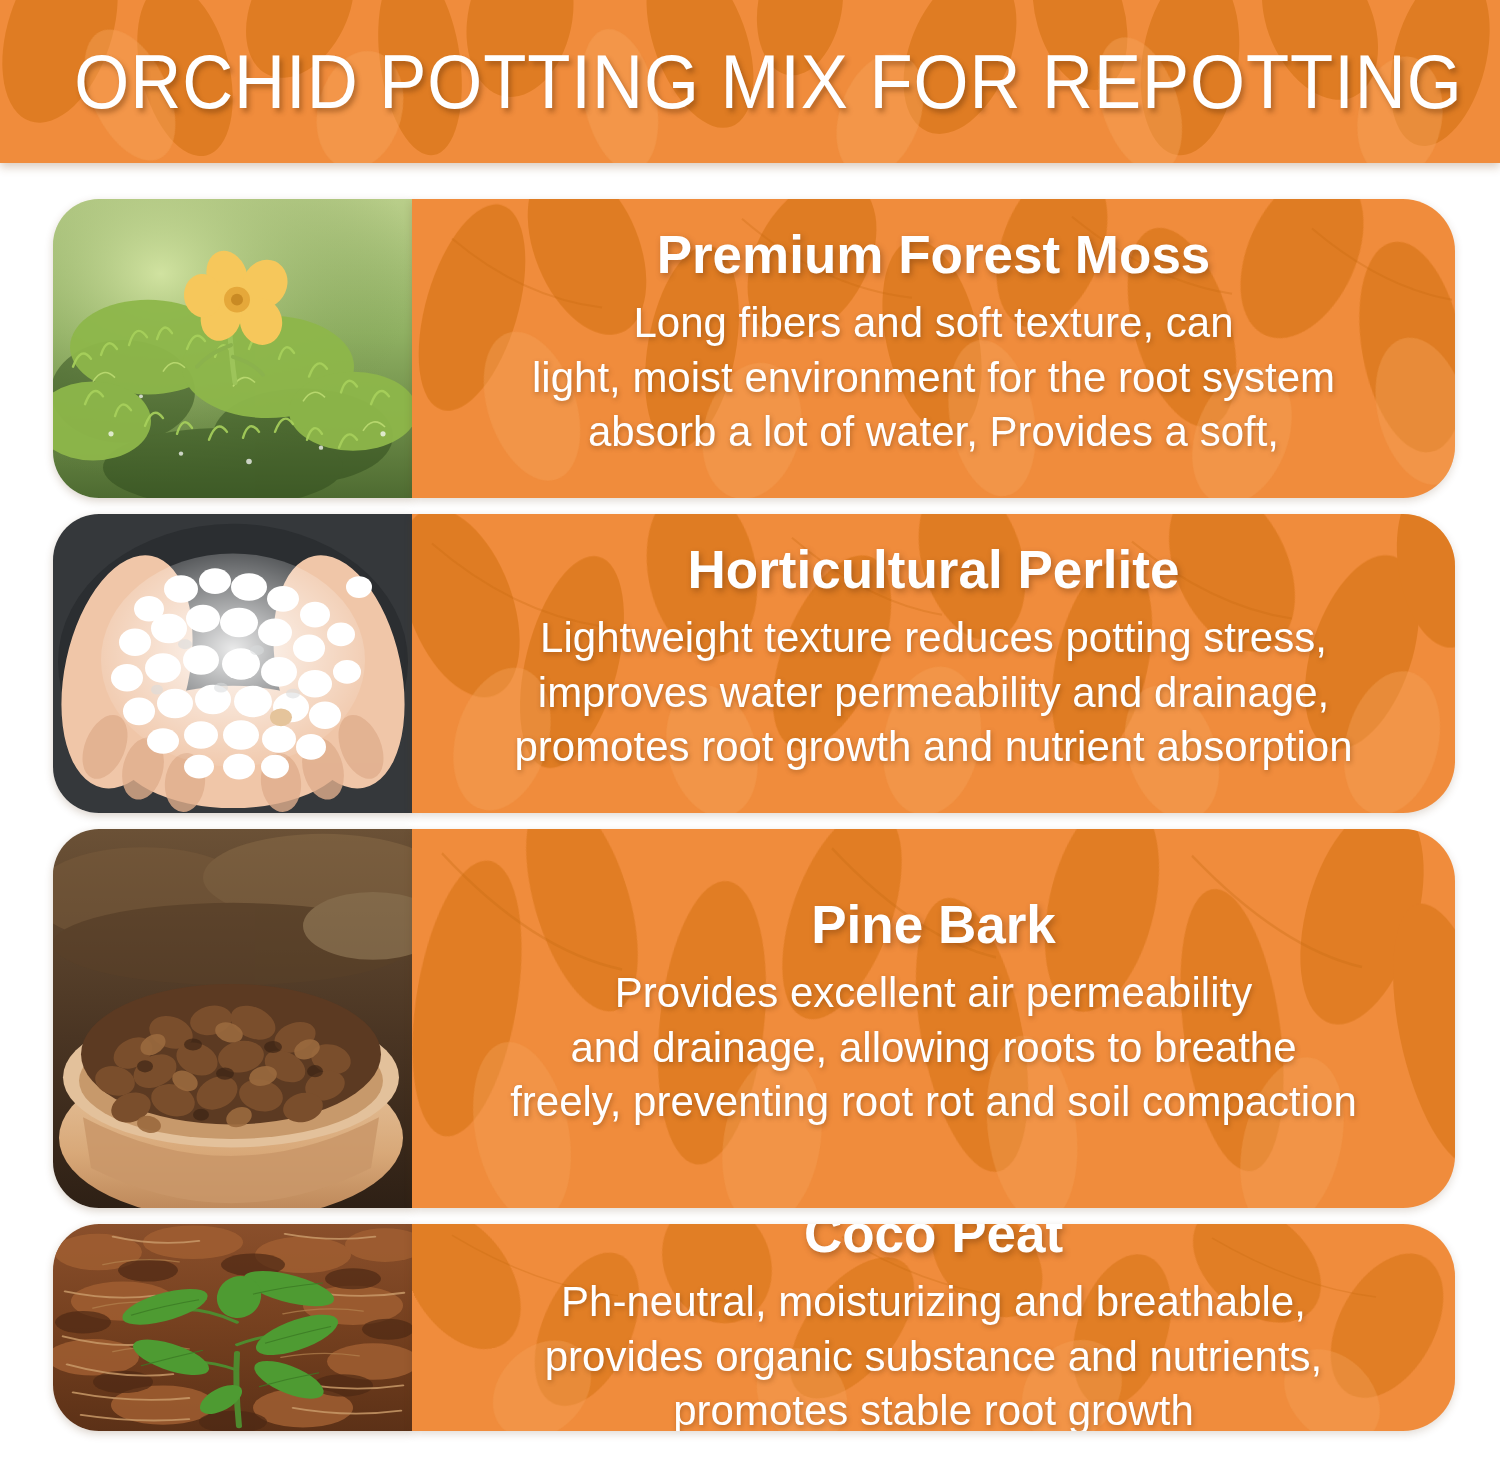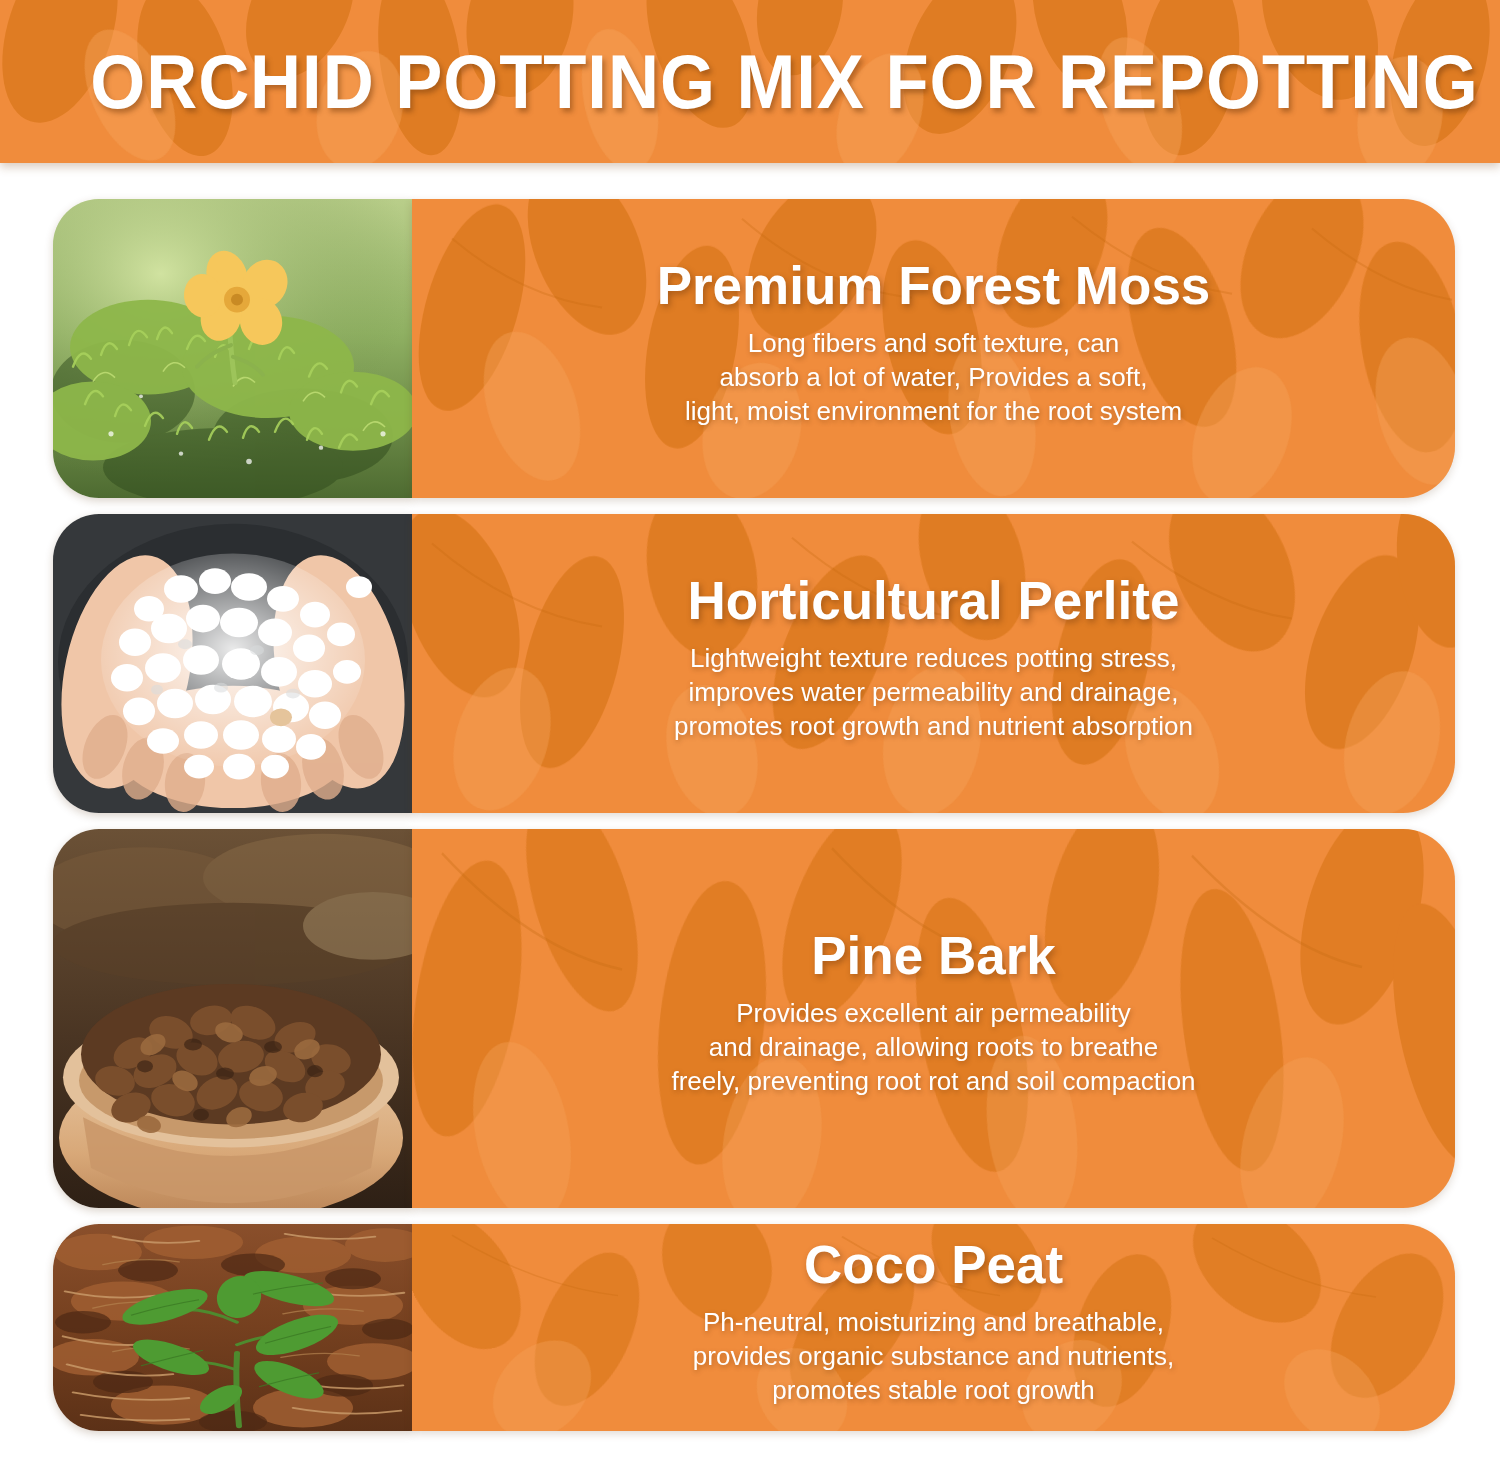--- a/index.html
+++ b/index.html
@@ -35,28 +35,28 @@
   }
   .header-title {
     position: absolute;
     left: 0;
     right: 4px;
     top: 50%;
     transform: translateY(-50%);
     text-align: center;
     color: #ffffff;
     font-family: "Liberation Sans", sans-serif;
-    font-weight: bold;
+    font-weight: normal;
     font-size: 76px;
     letter-spacing: 1px;
     line-height: 1;
     transform-origin: center;
     text-shadow: 3px 4px 6px rgba(110, 55, 10, 0.45);
     white-space: nowrap;
-    padding: 0 38px;
+    padding: 0 22px;
     box-sizing: border-box;
   }
   .header-title span {
     display: inline-block;
     transform: scaleX(0.93);
   }
 
   
   .rows {
     position: absolute;
@@ -126,21 +126,21 @@
   .card-title {
     color: #ffffff;
     font-weight: bold;
     font-size: 53px;
     line-height: 1.12;
     margin: 0 0 10px 0;
     text-shadow: 2px 3px 6px rgba(105, 52, 10, 0.45);
   }
   .card-desc {
     color: #ffffff;
-    font-size: 26px;
+    font-size: 42px;
     line-height: 1.30;
     margin: 12px;
     text-shadow: 1px 2px 5px rgba(105, 52, 10, 0.42);
   }
   .card-desc .ln { display: block; }
 </style>
 </head>
 <body>
 
 <div class="header-banner">
@@ -279,22 +279,22 @@
           <path d="M40 40 q70 60 150 70"></path>
           <path d="M330 20 q80 70 170 80"></path>
           <path d="M660 18 q80 66 160 78"></path>
           <path d="M900 30 q70 60 140 72"></path>
         </g>
       </svg>
       <div class="card-inner">
         <div class="card-title">Premium Forest Moss</div>
         <div class="card-desc">
           <span class="ln">Long fibers and soft texture, can</span>
+          <span class="ln">light, moist environment for the root system</span>
           <span class="ln">absorb a lot of water, Provides a soft,</span>
-          <span class="ln">light, moist environment for the root system</span>
         </div>
       </div>
     </div>
   </div>
 
   <div class="row row-2">
     <div class="photo">
       <svg class="ph-canvas" viewBox="0 0 359 303" preserveAspectRatio="none">
         <defs>
           <radialGradient id="perliteGlow" cx="50%" cy="45%" r="60%">

